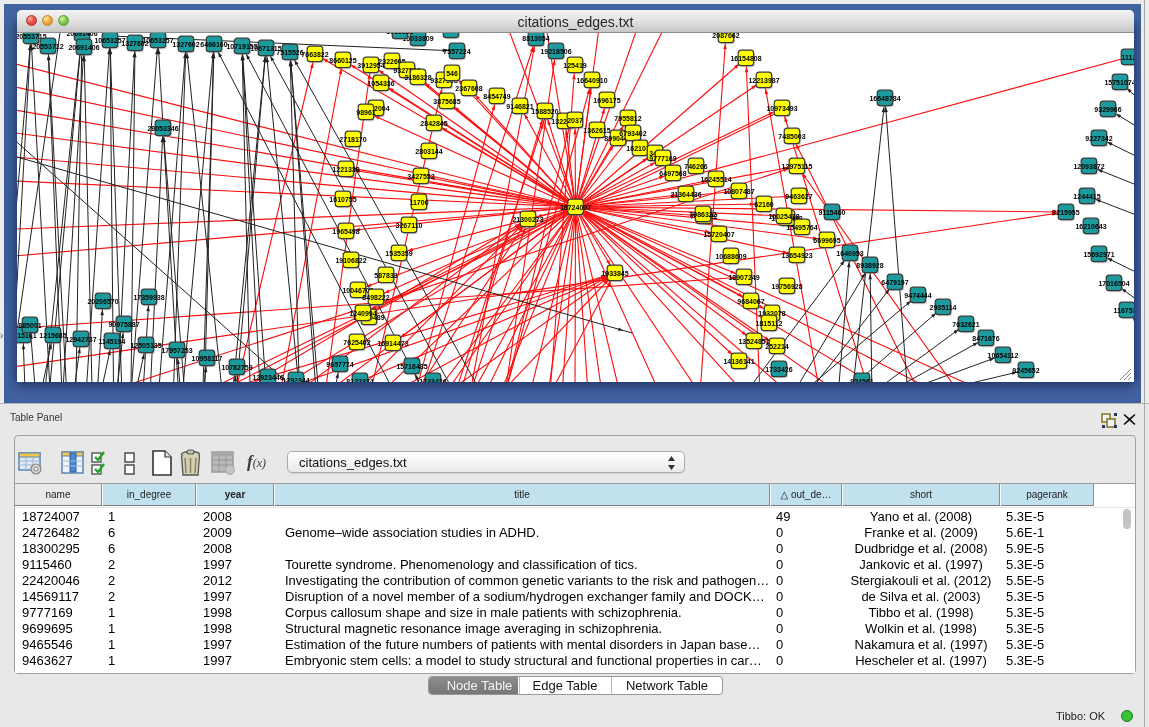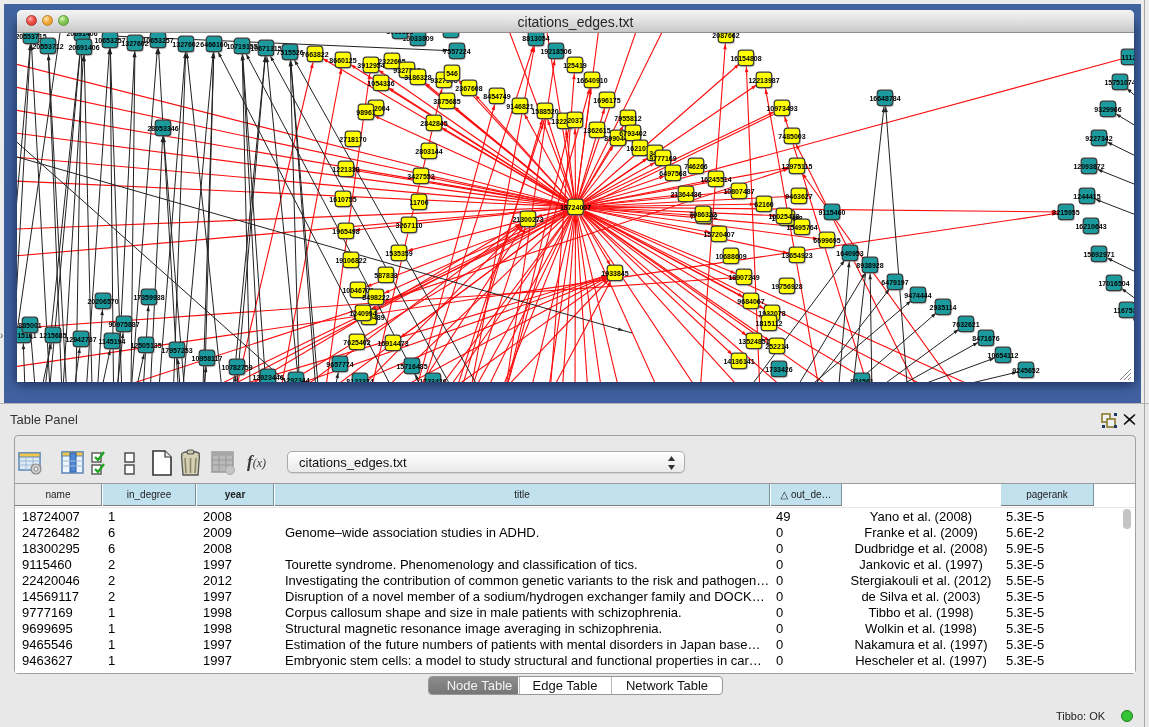--- a/index.html
+++ b/index.html
@@ -7,21 +7,21 @@
   background:linear-gradient(180deg,#41649e 0%,#3b5d9d 55%,#40609f 100%); overflow:hidden; }
 #winshadow { position:absolute; left:11px; top:16px; width:1121px; height:366px; background:rgba(8,16,45,0.5); filter:blur(5px); border-radius:8px; }
 #win { position:absolute; left:13px; top:6px; width:1117px; height:372px; border-radius:5px 5px 0 0; background:#fff; }
 #titlebar { position:absolute; left:0; top:0; width:100%; height:23px; border-radius:5px 5px 0 0;
   background:linear-gradient(180deg,#f4f4f4 0%,#e3e3e3 45%,#cdcdcd 90%,#c5c5c5 100%);
   border-bottom:1px solid #8e8e8e; }
 #titlebar .ttl { position:absolute; left:0; right:0; top:4px; text-align:center; font-size:14px; color:#262626; }
 .tl { position:absolute; top:5px; width:11px; height:11px; border-radius:50%; }
 #canvas { position:absolute; left:0; top:23px; width:1117px; height:349px; background:#fff; overflow:hidden; }
 #tpanel { position:absolute; left:0; top:403px; width:1149px; height:324px; background:#e8e8e8; border-top:1px solid #b4b4b4; }
-#tpanel .hdr { position:absolute; left:10px; top:8px; font-size:13px; color:#333; }
+#tpanel .hdr { position:absolute; left:10px; top:8px; font-size:10px; color:#333; }
 #tbox { position:absolute; left:14px; top:31px; width:1122px; height:239px; border:1px solid #a0a0a0; border-radius:4px; background:#e8e8e8; }
 #thead { position:absolute; left:15px; top:79px; width:1120px; height:24px; background:#fff; border-top:1px solid #9a9a9a; }
 .hc { position:absolute; top:0; height:22px; background:#c2e1ef; border-right:1px solid #78929e; border-bottom:1px solid #7d7d7d; font-size:10px; color:#222; text-align:center; line-height:22px; }
 #tbody { position:absolute; left:15px; top:104px; width:1120px; height:165px; background:#fff; }
 .trow { position:absolute; left:15px; width:1120px; height:16px; font-size:13px; color:#000; }
 .trow span { position:absolute; top:0; line-height:16px; white-space:nowrap; }
 .trow span.ctr { text-align:center; }
 #tabs { position:absolute; left:428px; top:272px; width:295px; height:19px; border:1px solid #979797; border-radius:4px; background:#fff; font-size:13px; }
 #tabs .seg { position:absolute; top:0; height:17px; line-height:17px; text-align:center; color:#111; }
 #tabs .sel { background:linear-gradient(180deg,#8d8d8d,#767676); color:#f4f4f4; border-radius:3px 0 0 3px;padding-left:12px; }
@@ -913,40 +913,41 @@
           <path d="M4.5 15 L8 10 L1 10 Z" fill="#333"></path>
       </svg>
     </div>
 
     <div id="thead" style="left:15px;top:79px;position:absolute;">
       <div class="hc" style="left:0px;width:87px;background:#e9e9e9;">name</div>
       <div class="hc" style="left:88px;width:93px;">in_degree</div>
       <div class="hc" style="left:182px;width:77px;font-weight:bold;">year</div>
       <div class="hc" style="left:260px;width:495px;">title</div>
       <div class="hc" style="left:756px;width:71px;">△ out_de…</div>
+      <div class="hc" style="left:828px;width:157px;">short</div>
       <div class="hc" style="left:986px;width:93px;">pagerank</div>
 
     </div>
     <div id="tbody"></div>
     <div class="trow" style="top:105px">
 <span style="left:7px">18724007</span>
         <span style="left:93px">1</span>
         <span style="left:188px">2008</span>
         <span style="left:761px">49</span>
         <span class="ctr" style="left:827px;width:158px">Yano et al. (2008)</span>
         <span style="left:991px">5.3E-5</span>
 </div>
 <div class="trow" style="top:121px">
 <span style="left:7px">24726482</span>
         <span style="left:93px">6</span>
         <span style="left:188px">2009</span>
         <span style="left:270px">Genome–wide association studies in ADHD.</span>
         <span style="left:761px">0</span>
         <span class="ctr" style="left:827px;width:158px">Franke et al. (2009)</span>
-        <span style="left:991px">5.6E-2</span>
+        <span style="left:991px">5.6E-1</span>
 </div>
 <div class="trow" style="top:137px">
 <span style="left:7px">18300295</span>
         <span style="left:93px">6</span>
         <span style="left:188px">2008</span>
         <span style="left:761px">0</span>
         <span class="ctr" style="left:827px;width:158px">Dudbridge et al. (2008)</span>
         <span style="left:991px">5.9E-5</span>
 </div>
 <div class="trow" style="top:153px">

